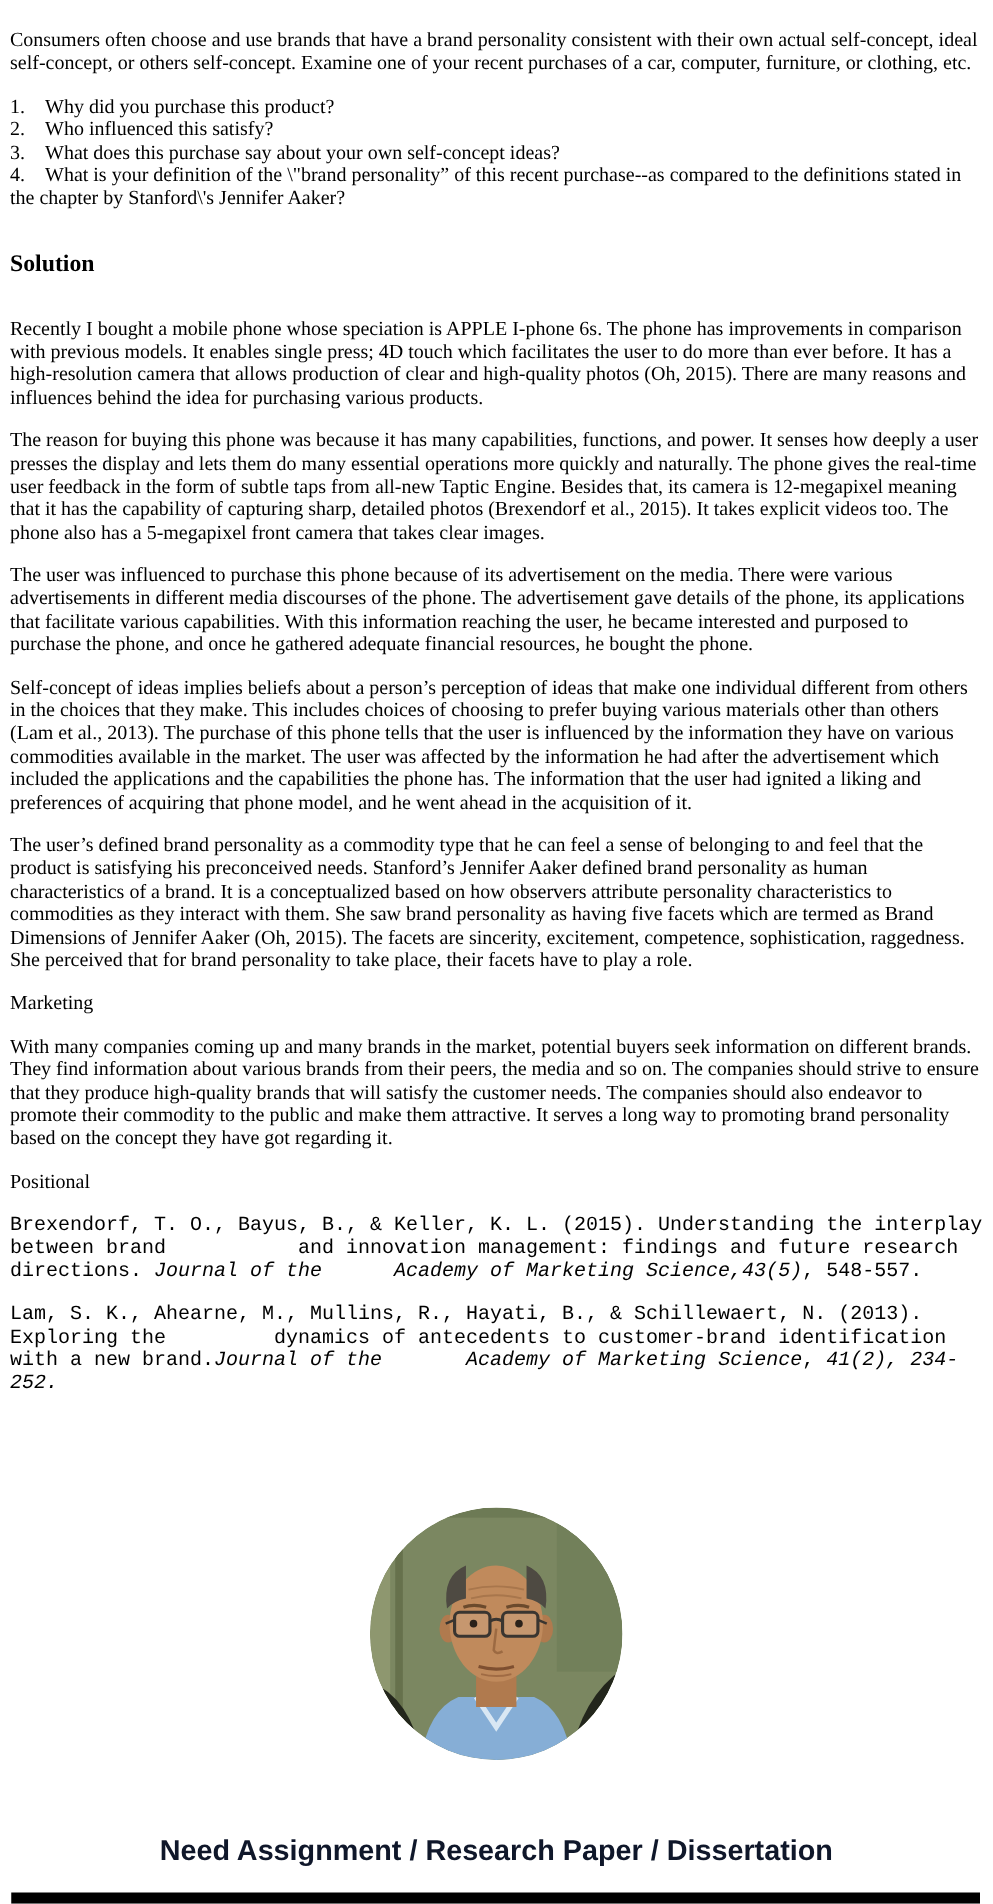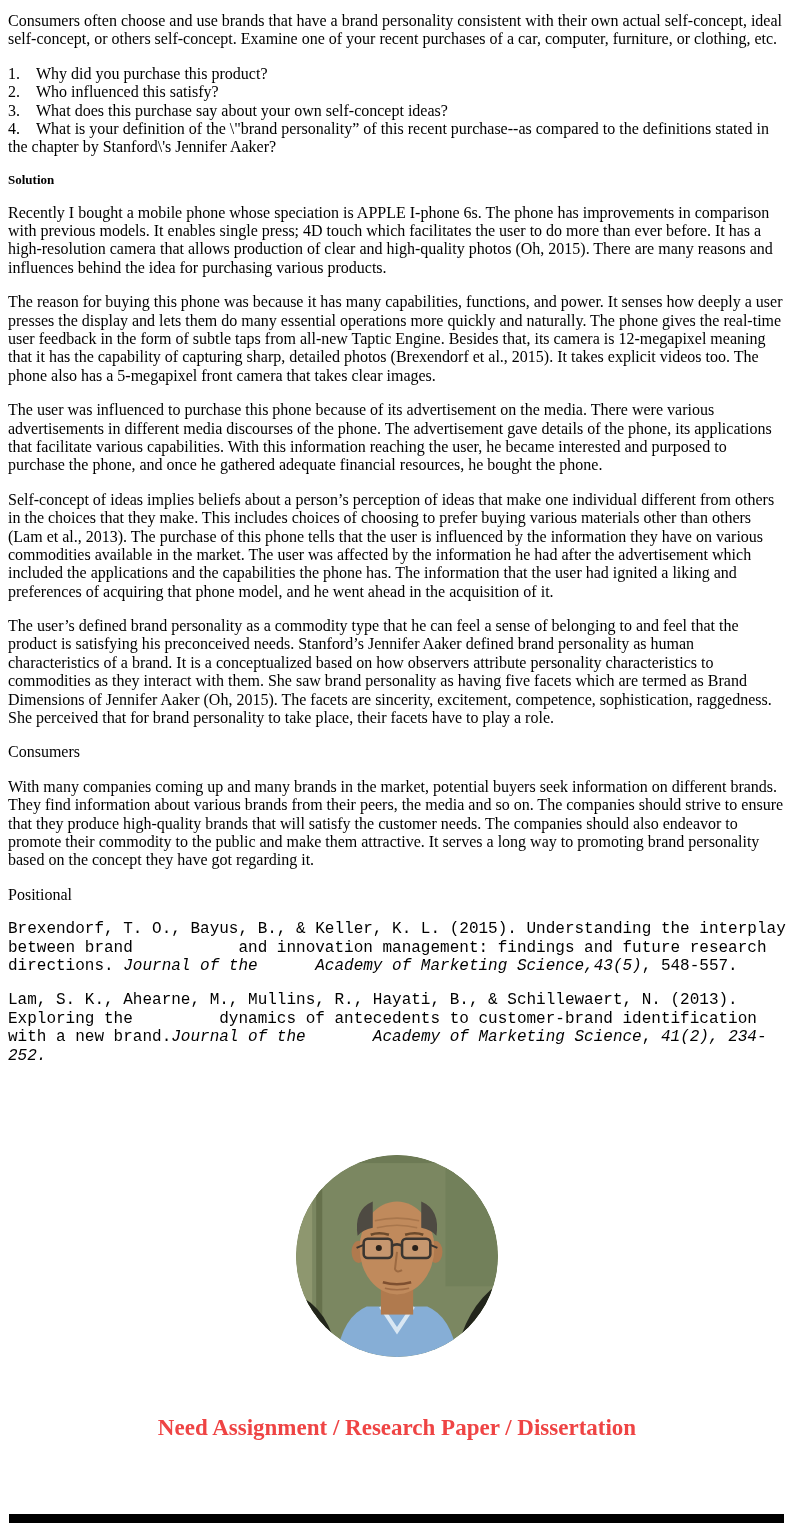--- a/index.html
+++ b/index.html
@@ -7,50 +7,50 @@
   html, body { background: #ffffff; }
   body {
     width: 794px;
     min-height: 1523px;
     position: relative;
     font-family: "Liberation Serif", serif;
     font-size: 16px;
     color: #000000;
   }
   .page { padding: 8px 8px 0 8px; }
-  .page > :first-child { margin-top: 4px; }
+  .page > :first-child { margin-top: 16px; }
 
   p.body-text, .q-item, .heading, .ref { line-height: 1.15; }
   p.body-text { margin: 16px 0; }
   .question-list { margin: 4px 0; }
   .q-num { display: inline-block; width: 28px; }
   .heading {
     font-weight: bold;
-    font-size: 13px;
-    margin: 16px 0;
+    font-size: 19px;
+    margin: 32px 0;
   }
   .ref { margin: 16px 0; white-space: pre-wrap; font-family: Liberation Mono, monospace; }
   .ref i { font-style: italic; }
 
   .avatar-wrap { margin-top: 90px; text-align: center; }
   .avatar {
     width: 202px;
     height: 202px;
     border-radius: 50%;
     display: inline-block;
   }
 
   .footer {
     margin-top: 52px;
     text-align: center;
-    font-family: Liberation Serif, serif;
+    font-family: Liberation Sans, sans-serif;
     font-weight: bold;
     font-size: 23px;
     line-height: 30px;
-    color: #ef4444;
+    color: #0f172a;
   }
 
   .bottom-bar {
     position: absolute;
     left: 9px;
     right: 10px;
     bottom: 0;
     height: 9px;
     background: #000000;
   }
@@ -70,21 +70,21 @@
   </div>
 
   <p class="heading">Solution</p>
 
   <p class="body-text">Recently I bought a mobile phone whose speciation is APPLE I-phone 6s. The phone has improvements in comparison with previous models. It enables single press; 4D touch which facilitates the user to do more than ever before. It has a high-resolution camera that allows production of clear and high-quality photos (Oh, 2015). There are many reasons and influences behind the idea for purchasing various products.</p>
   <p class="body-text">The reason for buying this phone was because it has many capabilities, functions, and power. It senses how deeply a user presses the display and lets them do many essential operations more quickly and naturally. The phone gives the real-time user feedback in the form of subtle taps from all-new Taptic Engine. Besides that, its camera is 12-megapixel meaning that it has the capability of capturing sharp, detailed photos (Brexendorf et al., 2015). It takes explicit videos too. The phone also has a 5-megapixel front camera that takes clear images.</p>
   <p class="body-text">The user was influenced to purchase this phone because of its advertisement on the media. There were various advertisements in different media discourses of the phone. The advertisement gave details of the phone, its applications that facilitate various capabilities. With this information reaching the user, he became interested and purposed to purchase the phone, and once he gathered adequate financial resources, he bought the phone.</p>
   <p class="body-text">Self-concept of ideas implies beliefs about a person’s perception of ideas that make one individual different from others in the choices that they make. This includes choices of choosing to prefer buying various materials other than others (Lam et al., 2013). The purchase of this phone tells that the user is influenced by the information they have on various commodities available in the market. The user was affected by the information he had after the advertisement which included the applications and the capabilities the phone has. The information that the user had ignited a liking and preferences of acquiring that phone model, and he went ahead in the acquisition of it.</p>
   <p class="body-text">The user’s defined brand personality as a commodity type that he can feel a sense of belonging to and feel that the product is satisfying his preconceived needs. Stanford’s Jennifer Aaker defined brand personality as human characteristics of a brand. It is a conceptualized based on how observers attribute personality characteristics to commodities as they interact with them. She saw brand personality as having five facets which are termed as Brand Dimensions of Jennifer Aaker (Oh, 2015). The facets are sincerity, excitement, competence, sophistication, raggedness. She perceived that for brand personality to take place, their facets have to play a role.</p>
 
-  <p class="body-text">Consumers</p>
+  <p class="body-text">Marketing</p>
   <p class="body-text">With many companies coming up and many brands in the market, potential buyers seek information on different brands. They find information about various brands from their peers, the media and so on. The companies should strive to ensure that they produce high-quality brands that will satisfy the customer needs. The companies should also endeavor to promote their commodity to the public and make them attractive. It serves a long way to promoting brand personality based on the concept they have got regarding it.</p>
 
   <p class="body-text">Positional</p>
 
   <p class="ref"><span>Brexendorf, T. O., Bayus, B., &amp; Keller, K. L. (2015). Understanding the interplay between brand           and innovation management: findings and future research directions. </span><i>Journal of the      Academy of Marketing Science</i><span></span><i>,43(5)</i><span>, 548-557.</span></p>
 
   <p class="ref"><span>Lam, S. K., Ahearne, M., Mullins, R., Hayati, B., &amp; Schillewaert, N. (2013). Exploring the         dynamics of antecedents to customer-brand identification with a new brand.</span><i>Journal of the       Academy of Marketing Science</i><span>, </span><i>41(2), 234-252.</i><span></span></p>
 
 
   <div class="avatar-wrap">

